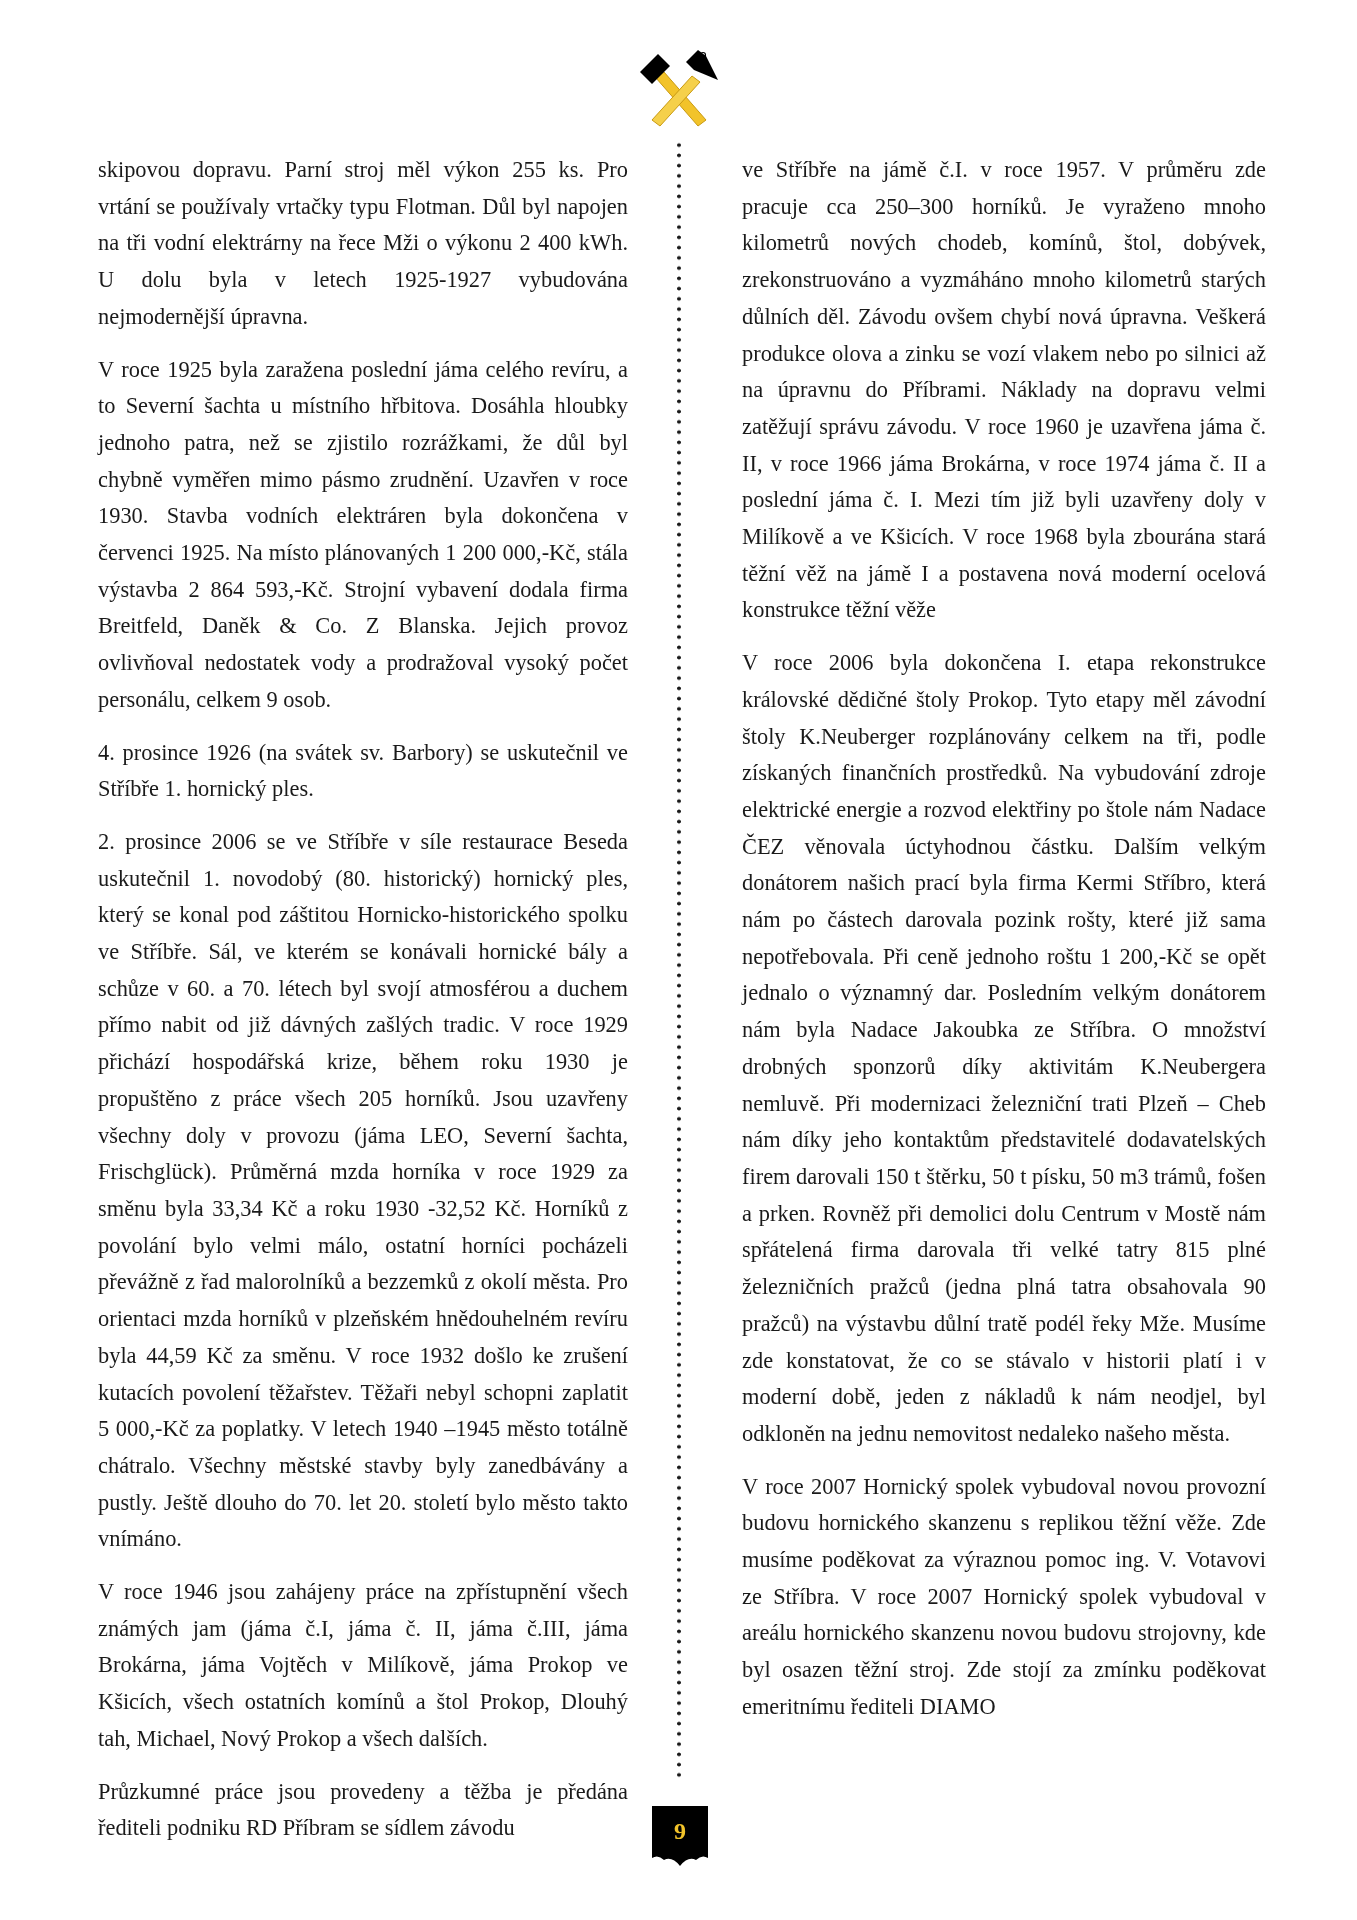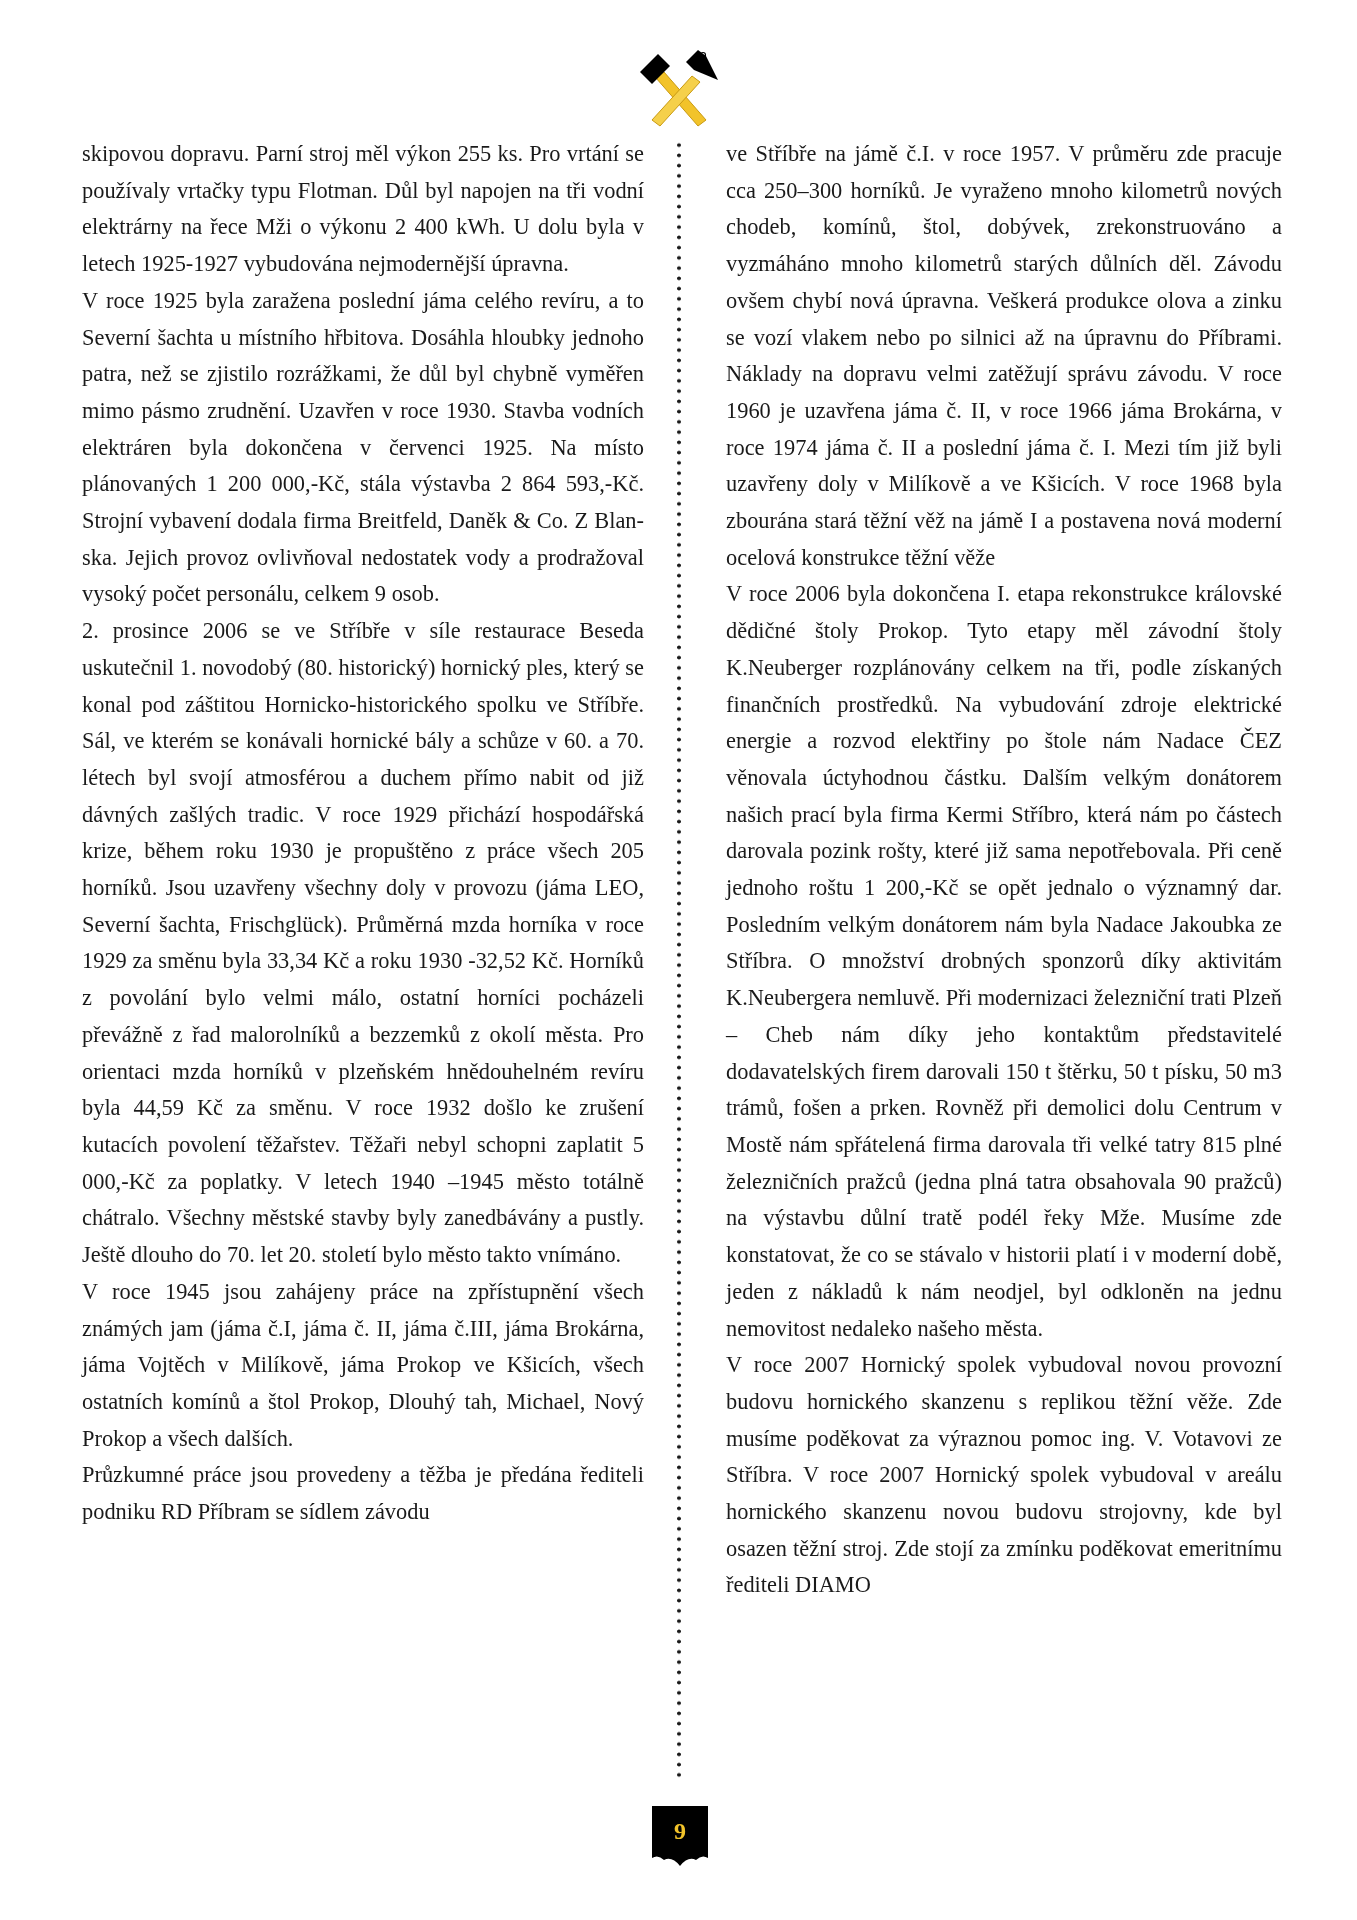--- a/index.html
+++ b/index.html
@@ -7,21 +7,21 @@
   .page { position: absolute; left: 0; top: 0; width: 1357px; height: 1920px; background: #fff; }
   .logo { position: absolute; left: 636px; top: 48px; width: 84px; height: 82px; }
   .col {
     position: absolute; top: 136px;
     font-family: "Liberation Serif", "DejaVu Serif", serif;
     font-size: 22.4px; line-height: 36.7px; color: #1a1a1a;
     text-align: justify;
   }
   .col-left { left: 82px; width: 562px; }
   .col-right { left: 726px; width: 556px; }
-  .col p { margin: 0; hyphens: manual; }
+  .col p { margin: 16px; hyphens: manual; }
   .divider {
     position: absolute; left: 677px; top: 140px; width: 4px; height: 1640px;
     background-image: radial-gradient(circle, #1a1a1a 1.6px, transparent 2.1px);
     background-size: 4px 10.25px; background-repeat: repeat-y;
   }
   .page-badge { position: absolute; left: 652px; top: 1806px; width: 56px; height: 62px; }
   .page-number {
     position: absolute; left: 652px; top: 1818px; width: 56px; text-align: center;
     font-family: "Liberation Serif", "DejaVu Serif", serif; font-weight: bold;
     font-size: 24px; color: #f2c32a;
@@ -41,22 +41,23 @@
 
     <polygon points="4,24 22,6 34,18 16,36" fill="#000"></polygon>
 
     <polygon points="50,14 62,2 70,8 82,32 58,22" fill="#000"></polygon>
     <circle cx="67" cy="7" r="2.5" fill="none" stroke="#000" stroke-width="1.2"></circle>
   </svg>
 
   <div class="col col-left">
     <p>skipovou dopravu. Parní stroj měl výkon 255 ks. Pro vrtání se používaly vrtačky typu Flotman. Důl byl napojen na tři vodní elektrárny na řece Mži o vý­konu 2 400 kWh. U dolu byla v letech 1925-1927 vybudována nejmodernější úpravna.</p>
     <p>V roce 1925 byla zaražena poslední jáma celého reví­ru, a to Severní šachta u místního hřbitova. Dosáhla hloubky jednoho patra, než se zjistilo rozrážkami, že důl byl chybně vyměřen mimo pásmo zrudnění. Uzavřen v roce 1930. Stavba vodních elektráren byla dokončena v červenci 1925. Na místo plánovaných 1 200 000,-Kč, stála výstavba 2 864 593,-Kč. Strojní vy­bavení dodala firma Breitfeld, Daněk &amp; Co. Z Blan­ska. Jejich provoz ovlivňoval nedostatek vody a prod­ražoval vysoký počet personálu, celkem 9 osob.</p>
+    <p>4. prosince 1926 (na svátek sv. Barbory) se uskuteč­nil ve Stříbře 1. hornický ples.</p>
     <p>2. prosince 2006 se ve Stříbře v síle restaurace Bese­da uskutečnil 1. novodobý (80. historický) hornický ples, který se konal pod záštitou Hornicko-historic­kého spolku ve Stříbře. Sál, ve kterém se konávali hornické bály a schůze v 60. a 70. létech byl svojí atmosférou a duchem přímo nabit od již dávných zašlých tradic.  V roce 1929 přichází hospodářská krize, během roku 1930 je propuštěno z práce všech 205 horníků. Jsou uzavřeny všechny doly v provozu (jáma LEO, Severní šachta, Frischglück). Průměr­ná mzda horníka v roce 1929 za směnu byla 33,34 Kč a roku 1930 -32,52 Kč. Horníků z povolání bylo velmi málo, ostatní horníci pocházeli převážně z řad malorolníků a bezzemků z okolí města. Pro orienta­ci mzda horníků v plzeňském hnědouhelném revíru byla 44,59 Kč za směnu. V roce 1932 došlo ke zruše­ní kutacích povolení těžařstev. Těžaři nebyl schopni zaplatit 5 000,-Kč za poplatky. V letech 1940 –1945 město totálně chátralo. Všechny městské stavby byly zanedbávány a pustly. Ještě dlouho do 70. let 20. sto­letí bylo město takto vnímáno.</p>
-    <p>V roce 1945 jsou zahájeny práce na zpřístupnění všech známých jam (jáma č.I, jáma č. II, jáma č.III, jáma Brokárna, jáma Vojtěch v Milíkově, jáma Pro­kop ve Kšicích, všech ostatních komínů a štol Prokop, Dlouhý tah, Michael, Nový Prokop a všech dalších.</p>
+    <p>V roce 1946 jsou zahájeny práce na zpřístupnění všech známých jam (jáma č.I, jáma č. II, jáma č.III, jáma Brokárna, jáma Vojtěch v Milíkově, jáma Pro­kop ve Kšicích, všech ostatních komínů a štol Prokop, Dlouhý tah, Michael, Nový Prokop a všech dalších.</p>
     <p>Průzkumné práce jsou provedeny a těžba je předána řediteli podniku RD Příbram se sídlem závodu</p>
   </div>
 
   <div class="divider"></div>
 
   <div class="col col-right">
     <p>ve Stříbře na jámě č.I. v roce 1957. V průměru zde pracuje cca 250–300 horníků. Je vyraženo mnoho kilometrů nových chodeb, komínů, štol, dobývek, zrekonstruováno a vyzmáháno mnoho kilomet­rů starých důlních děl. Závodu ovšem chybí nová úpravna. Veškerá produkce olova a zinku se vozí vlakem nebo po silnici až na úpravnu do Příbrami. Náklady na dopravu velmi zatěžují správu závodu. V roce 1960 je uzavřena jáma č. II, v roce 1966 jáma Brokárna, v roce 1974 jáma č. II a poslední jáma č. I. Mezi tím již byli uzavřeny doly v Milíkově a ve Kšicích. V roce 1968 byla zbourána stará těžní věž na jámě I a postavena nová moderní ocelová kon­strukce těžní věže</p>
     <p>V roce 2006 byla dokončena I. etapa rekonstrukce královské dědičné štoly Prokop. Tyto etapy měl zá­vodní štoly K.Neuberger rozplánovány celkem na tři, podle získaných finančních prostředků. Na vy­budování zdroje elektrické energie a rozvod elektři­ny po štole nám Nadace ČEZ věnovala úctyhodnou částku. Dalším velkým donátorem našich prací byla firma Kermi Stříbro, která nám po částech darovala pozink rošty, které již sama nepotřebovala. Při ceně jednoho roštu 1 200,-Kč se opět jednalo o významný dar. Posledním velkým donátorem nám byla Nadace Jakoubka ze Stříbra. O množství drobných sponzorů díky aktivitám K.Neubergera nemluvě. Při moder­nizaci železniční trati Plzeň – Cheb nám díky jeho kontaktům představitelé dodavatelských firem da­rovali 150 t štěrku, 50 t písku, 50 m3 trámů, fošen a prken. Rovněž při demolici dolu Centrum v Mos­tě nám spřátelená firma darovala tři velké tatry 815 plné železničních pražců (jedna plná tatra obsaho­vala 90 pražců) na výstavbu důlní tratě podél řeky Mže. Musíme zde konstatovat, že co se stávalo v his­torii platí i v moderní době, jeden z nákladů k nám neodjel, byl odkloněn na jednu nemovitost nedaleko našeho města.</p>
     <p>V roce 2007 Hornický spolek vybudoval novou pro­vozní budovu hornického skanzenu s replikou těžní věže. Zde musíme poděkovat za výraznou pomoc ing. V. Votavovi ze Stříbra. V roce 2007 Hornický spolek vybudoval v areálu hornického skanzenu novou bu­dovu strojovny, kde byl osazen těžní stroj. Zde stojí za zmínku poděkovat emeritnímu řediteli DIAMO</p>
   </div>

